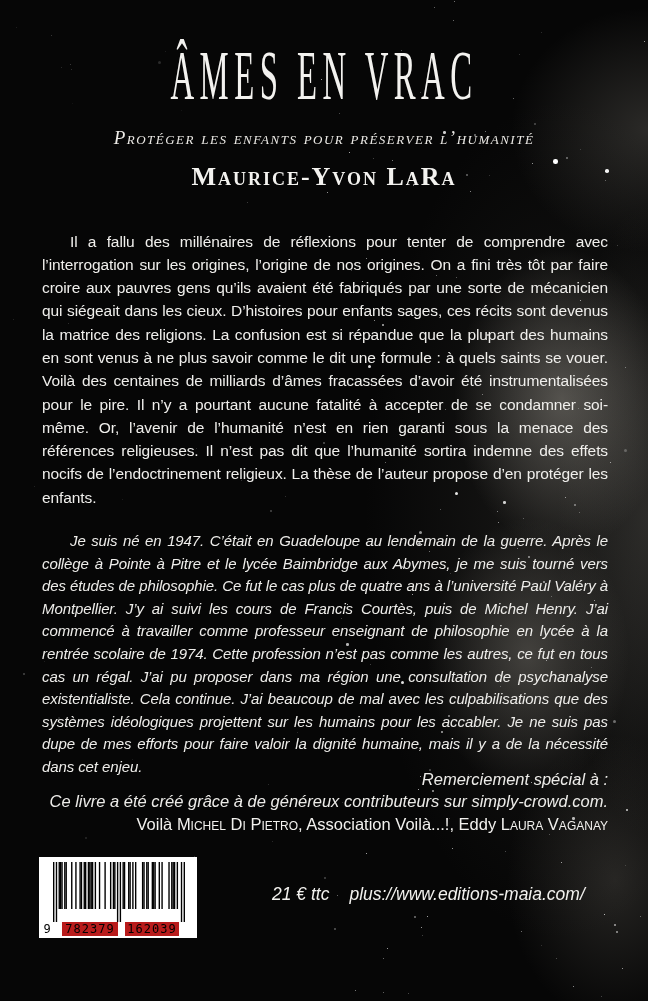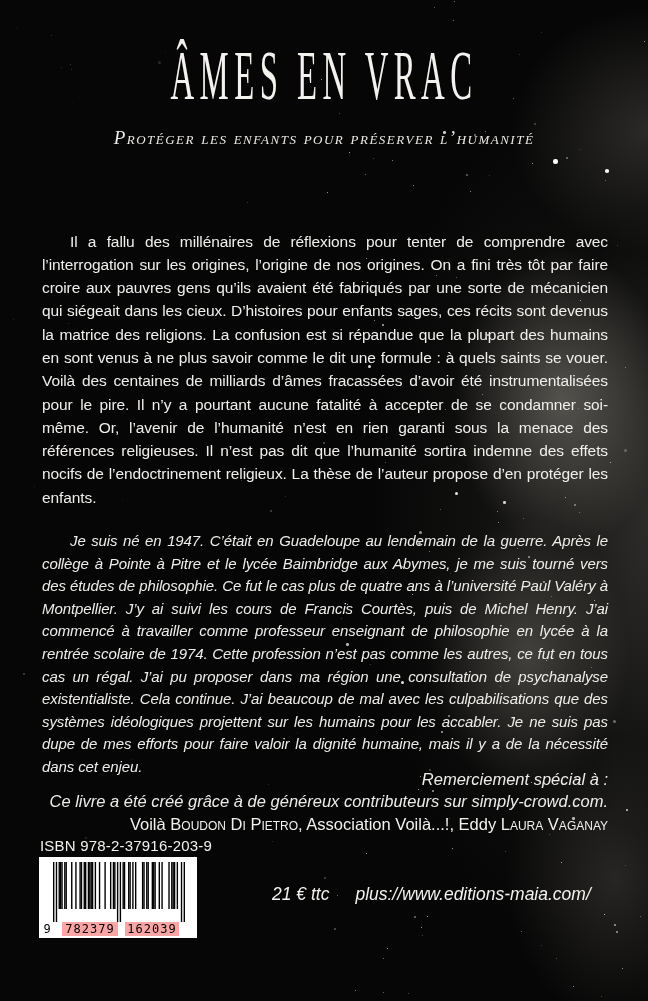--- a/index.html
+++ b/index.html
@@ -72,27 +72,27 @@
   }
   .barcode-box{
     position:absolute;top:857px;left:39px;width:158px;height:81px;
     background:#fff;
   }
   .barcode-box svg{position:absolute;top:5px;left:14px;}
   .bc-digits{
     position:absolute;bottom:2px;left:0;width:100%;height:15px;
     font-family:"DejaVu Sans Mono",monospace;font-size:12px;color:#000;
   }
-  .bc-digits span{position:absolute;bottom:0;background:#fca5a5;text-align:center;}
+  .bc-digits span{position:absolute;bottom:0;background:#b91c1c;text-align:center;}
   .bc-d0{left:3px;width:10px;background:transparent!important;}
   .bc-d1{left:23px;width:56px;letter-spacing:1px;}
   .bc-d2{left:86px;width:54px;letter-spacing:1px;}
   .priceline{
     position:absolute;top:884px;left:272px;width:340px;
-    display:flex;gap:26px;align-items:baseline;
+    display:flex;gap:20px;align-items:baseline;
     font-style:italic;font-size:17.5px;color:#f2f1ee;white-space:nowrap;
   }
 </style>
 </head>
 <body>
 
 <div class="cover" style="background: rgb(6, 6, 6); color: rgb(240, 239, 236);">
   <div class="nebula"></div>
   <div class="stars" id="stars">
       <div class="star" style="left: 553px; top: 159px; width: 4.5px; height: 4.5px; opacity: 1;"></div>
@@ -260,31 +260,31 @@
       <div class="star" style="left: 372px; top: 290px; width: 1.4px; height: 1.4px; opacity: 0.45;"></div>
       <div class="star" style="left: 268px; top: 784px; width: 1.4px; height: 1.4px; opacity: 0.2;"></div>
       <div class="star" style="left: 549px; top: 834px; width: 1.4px; height: 1.4px; opacity: 0.37;"></div>
       <div class="star" style="left: 58px; top: 717px; width: 2.2px; height: 2.2px; opacity: 0.16;"></div>
       <div class="star" style="left: 285px; top: 496px; width: 1.4px; height: 1.4px; opacity: 0.22;"></div>
     </div>
 
   <div class="content">
     <div class="title">ÂMES EN VRAC</div>
     <div class="subtitle">Protéger les enfants pour préserver l’humanité</div>
+    <div class="author">Maurice-Yvon LaRa</div>
 
     <p class="synopsis">Il a fallu des millénaires de réflexions pour tenter de comprendre avec l’interrogation sur les origines, l’origine de nos origines. On a fini très tôt par faire croire aux pauvres gens qu’ils avaient été fabriqués par une sorte de mécanicien qui siégeait dans les cieux. D’histoires pour enfants sages, ces récits sont devenus la matrice des religions. La confusion est si répandue que la plupart des humains en sont venus à ne plus savoir comme le dit une formule : à quels saints se vouer. Voilà des centaines de milliards d’âmes fracassées d’avoir été instrumentalisées pour le pire. Il n’y a pourtant aucune fatalité à accepter de se condamner soi-même. Or, l’avenir de l’humanité n’est en rien garanti sous la menace des références religieuses. Il n’est pas dit que l’humanité sortira indemne des effets nocifs de l’endoctrinement religieux. La thèse de l’auteur propose d’en protéger les enfants.</p>
     <p class="bio">Je suis né en 1947. C’était en Guadeloupe au lendemain de la guerre. Après le collège à Pointe à Pitre et le lycée Baimbridge aux Abymes, je me suis tourné vers des études de philosophie. Ce fut le cas plus de quatre ans à l’université Paul Valéry à Montpellier. J’y ai suivi les cours de Francis Courtès, puis de Michel Henry. J’ai commencé à travailler comme professeur enseignant de philosophie en lycée à la rentrée scolaire de 1974. Cette profession n’est pas comme les autres, ce fut en tous cas un régal. J’ai pu proposer dans ma région une consultation de psychanalyse existentialiste. Cela continue. J’ai beaucoup de mal avec les culpabilisations que des systèmes idéologiques projettent sur les humains pour les accabler. Je ne suis pas dupe de mes efforts pour faire valoir la dignité humaine, mais il y a de la nécessité dans cet enjeu.</p>
 
     <div class="thanks">
       <div class="thanks-line">Remerciement spécial à :</div>
       <div class="thanks-line">Ce livre a été créé grâce à de généreux contributeurs sur simply-crowd.com.</div>
-      <div class="contributors" id="contributors"><span>Voilà </span><span class="sc">Boudon Di Pietro</span><span>, Association Voilà...!, Eddy </span><span class="sc">Laura Vaganay</span></div>
+      <div class="contributors" id="contributors"><span>Voilà </span><span class="sc">Michel Di Pietro</span><span>, Association Voilà...!, Eddy </span><span class="sc">Laura Vaganay</span></div>
     </div>
 
-    <div class="isbn">ISBN 978-2-37916-203-9</div>
 
     <div class="barcode-box">
       <svg id="bc-svg" width="132" height="60" viewBox="0 0 95 60" preserveAspectRatio="none">
           <rect x="0" y="0" width="1" height="60" fill="#000"></rect>
           <rect x="2" y="0" width="1" height="60" fill="#000"></rect>
           <rect x="4" y="0" width="1" height="47" fill="#000"></rect>
           <rect x="5" y="0" width="1" height="47" fill="#000"></rect>
           <rect x="6" y="0" width="1" height="47" fill="#000"></rect>
           <rect x="8" y="0" width="1" height="47" fill="#000"></rect>
           <rect x="9" y="0" width="1" height="47" fill="#000"></rect>

